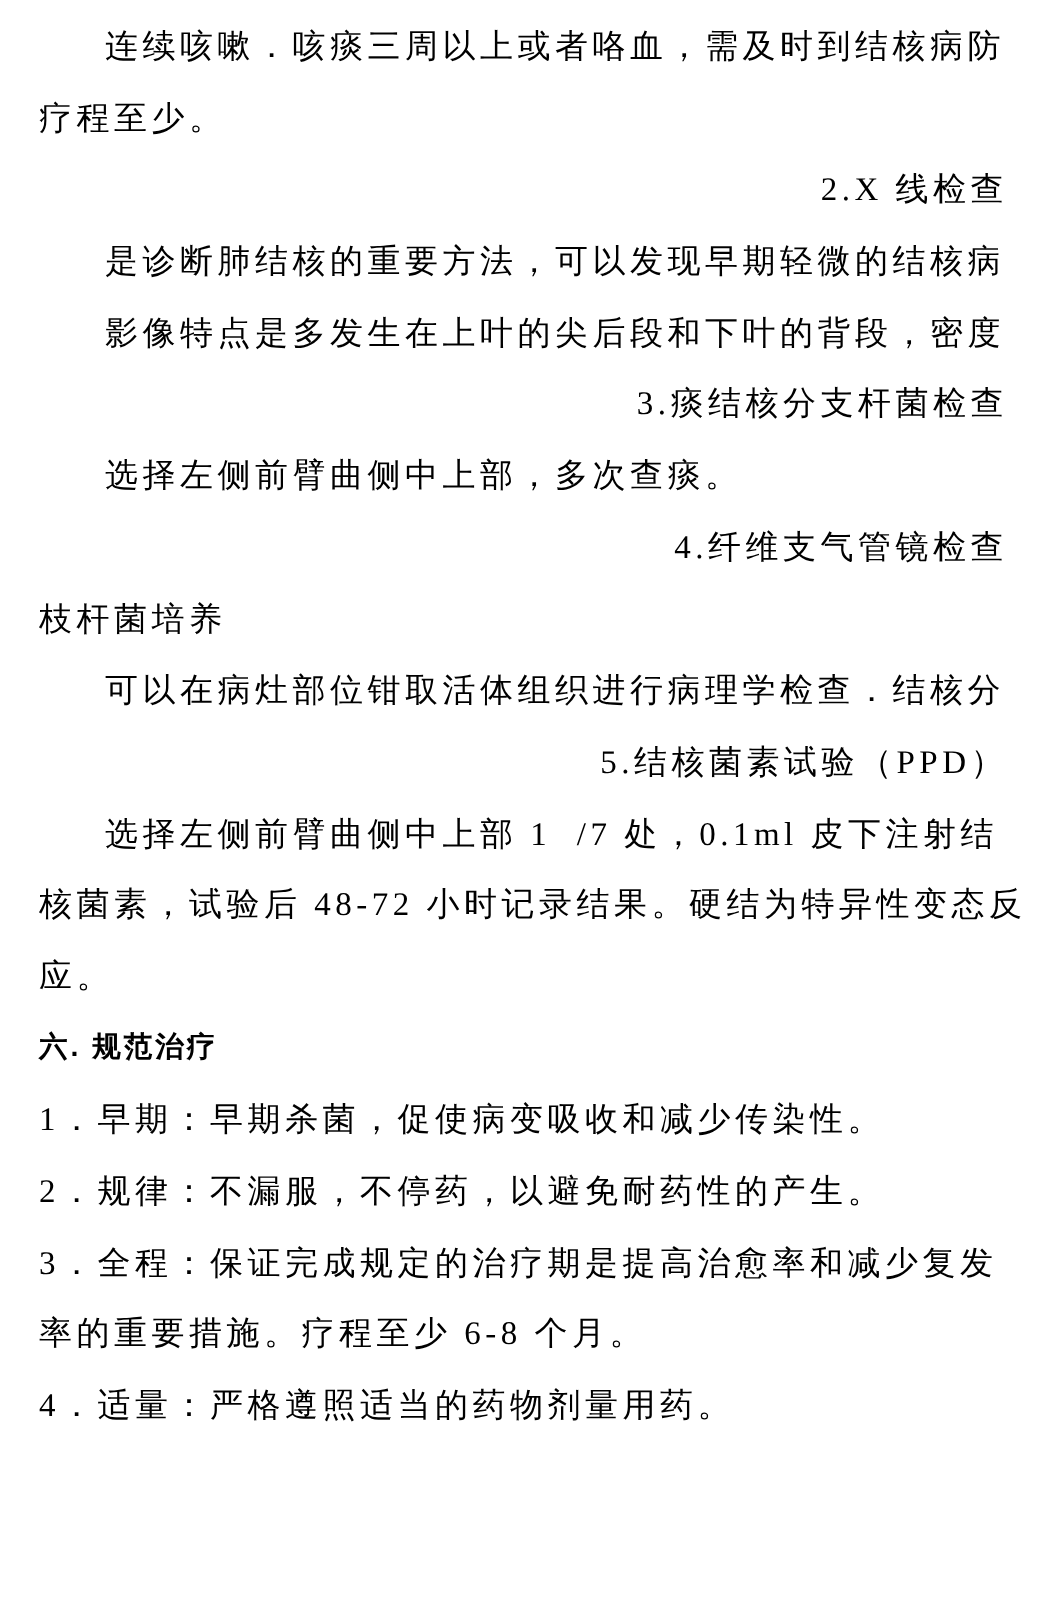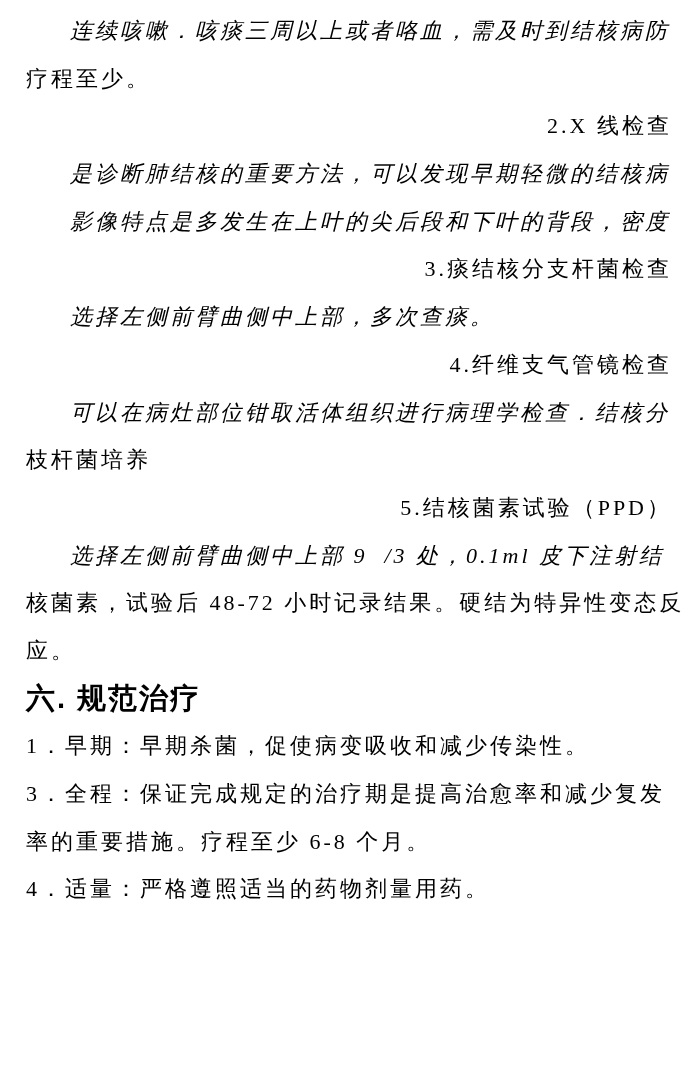--- a/index.html
+++ b/index.html
@@ -20,48 +20,49 @@
   }
   .line {
     display: block;
     line-height: 47.7px;
     height: 47.7px;
     font-size: 22px;
     letter-spacing: 3px;
     white-space: pre;
     color: #000000;
   }
-  .para-first  { text-indent: 44px; font-style: italic; }
+  .para-first  { text-indent: 44px; }
   .cont        { text-indent: 0; }
   .subheading  { text-indent: 59px; text-align: right; }
   .list        { text-indent: 0; }
   .heading {
     font-family: "Liberation Sans", "DejaVu Sans", sans-serif;
     font-weight: bold;
-    font-size: 29px;
+    font-size: 19px;
     letter-spacing: 2px;
     text-indent: 0;
   }
 </style>
 </head>
 <body>
 
 <div class="page">
   <div class="line para-first">连续咳嗽．咳痰三周以上或者咯血，需及时到结核病防</div>
   <div class="line cont">疗程至少。</div>
   <div class="line subheading">2.X 线检查</div>
   <div class="line para-first">是诊断肺结核的重要方法，可以发现早期轻微的结核病</div>
   <div class="line para-first">影像特点是多发生在上叶的尖后段和下叶的背段，密度</div>
   <div class="line subheading">3.痰结核分支杆菌检查</div>
   <div class="line para-first">选择左侧前臂曲侧中上部，多次查痰。</div>
   <div class="line subheading">4.纤维支气管镜检查</div>
+  <div class="line cont">枝杆菌培养</div>
   <div class="line para-first">可以在病灶部位钳取活体组织进行病理学检查．结核分</div>
-  <div class="line cont">枝杆菌培养</div>
   <div class="line subheading">5.结核菌素试验（PPD）</div>
-  <div class="line para-first">选择左侧前臂曲侧中上部 9  /3 处，0.1ml 皮下注射结</div>
+  <div class="line para-first">选择左侧前臂曲侧中上部 1  /7 处，0.1ml 皮下注射结</div>
   <div class="line cont">核菌素，试验后 48-72 小时记录结果。硬结为特异性变态反</div>
   <div class="line cont">应。</div>
   <div class="line heading">六. 规范治疗</div>
   <div class="line list">1．早期：早期杀菌，促使病变吸收和减少传染性。</div>
+  <div class="line list">2．规律：不漏服，不停药，以避免耐药性的产生。</div>
   <div class="line list">3．全程：保证完成规定的治疗期是提高治愈率和减少复发</div>
   <div class="line cont">率的重要措施。疗程至少 6-8 个月。</div>
   <div class="line list">4．适量：严格遵照适当的药物剂量用药。</div>
 </div>
 
 </body></html>

